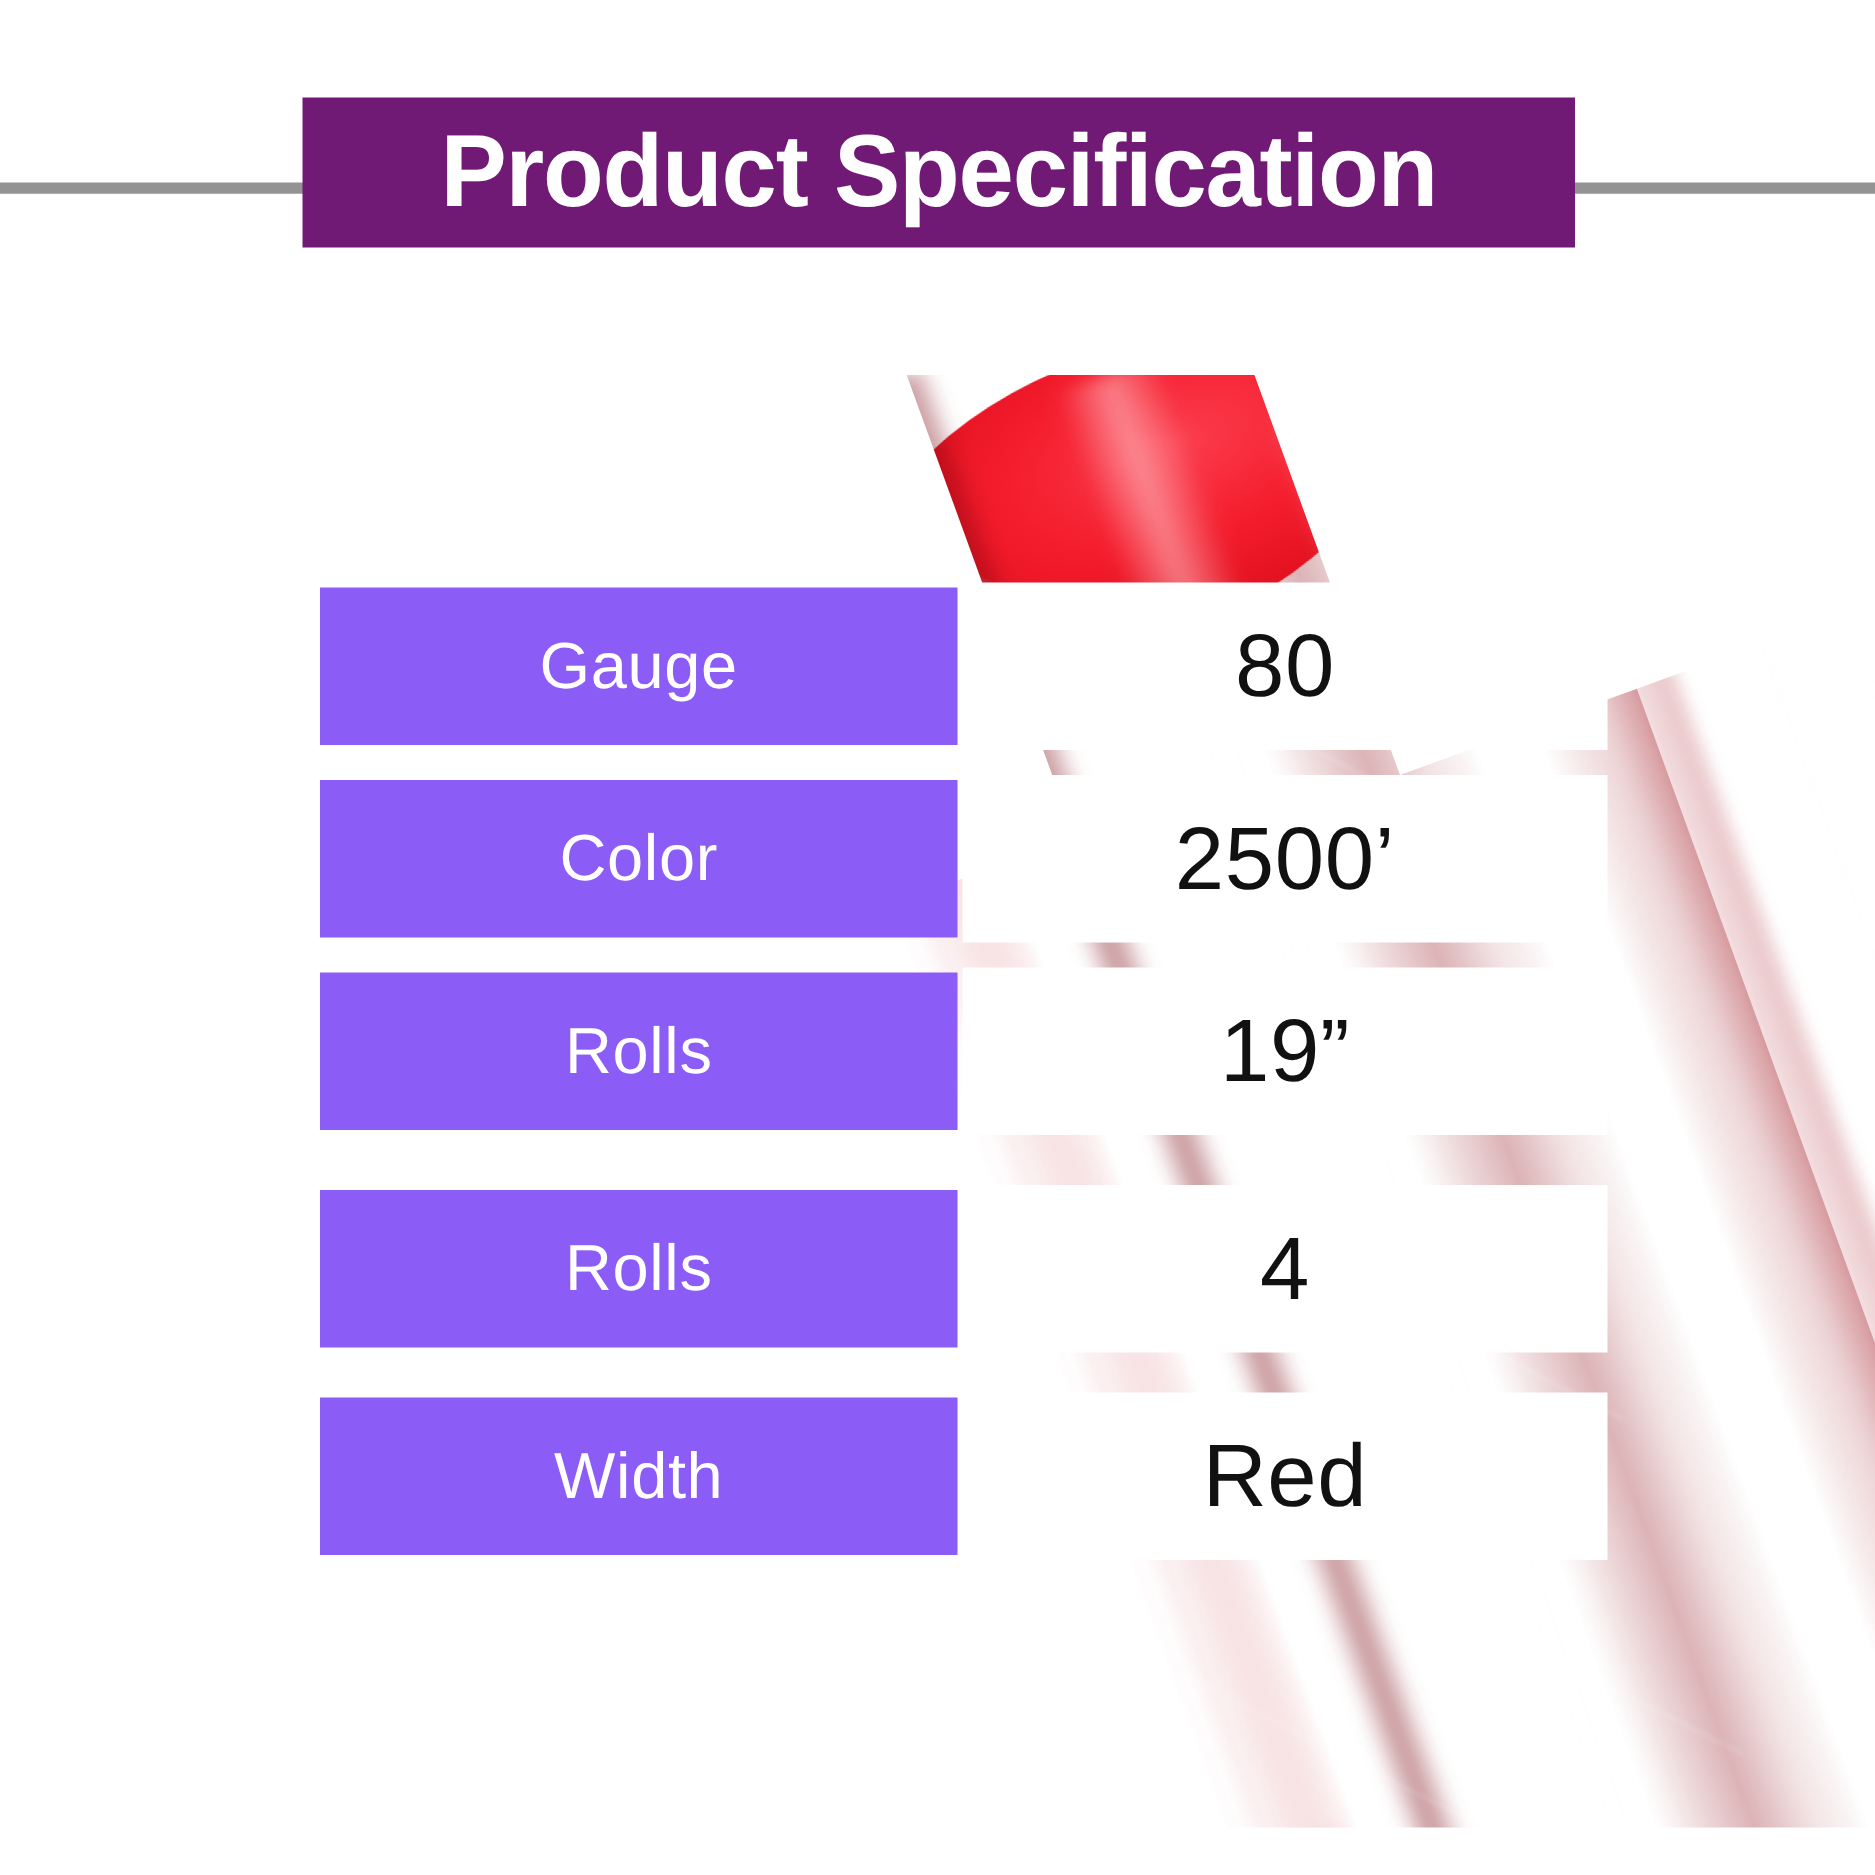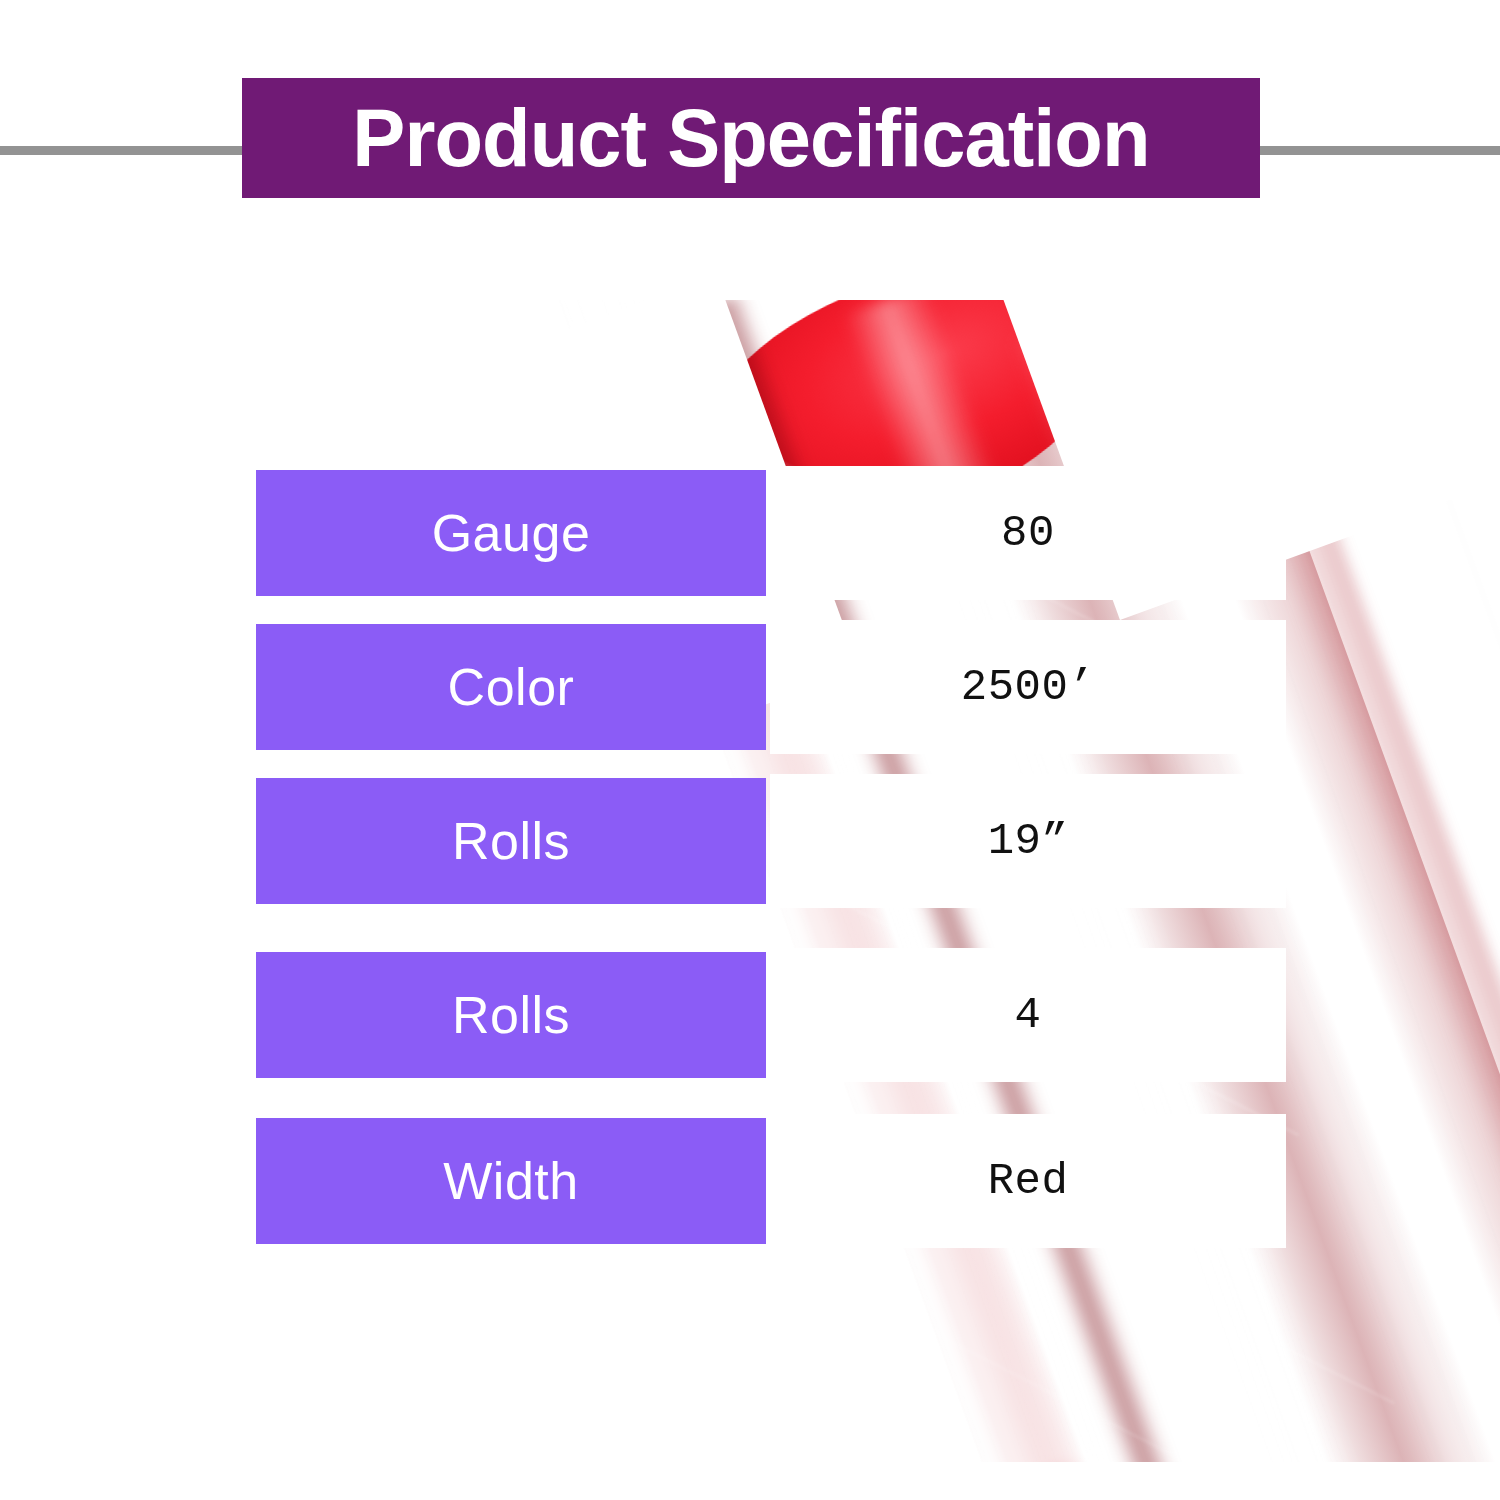--- a/index.html
+++ b/index.html
@@ -180,23 +180,23 @@
     letter-spacing:.5px;
     line-height:1;
   }
   .spec-value{
     position:absolute;left:770px;top:-4px;width:516px;height:134px;
     background:#ffffff;
     display:flex;align-items:center;justify-content:center;
   }
   .spec-value span{
     color:#111111;
-    font-size:44px;
+    font-size:71px;
     font-weight:400;
-    font-family:Liberation Mono, monospace;
+    font-family:Liberation Sans, sans-serif;
     letter-spacing:.5px;
     line-height:1;
   }
 </style>
 </head>
 <body>
 
 <div id="canvas">
 
   <div id="product-photo">

